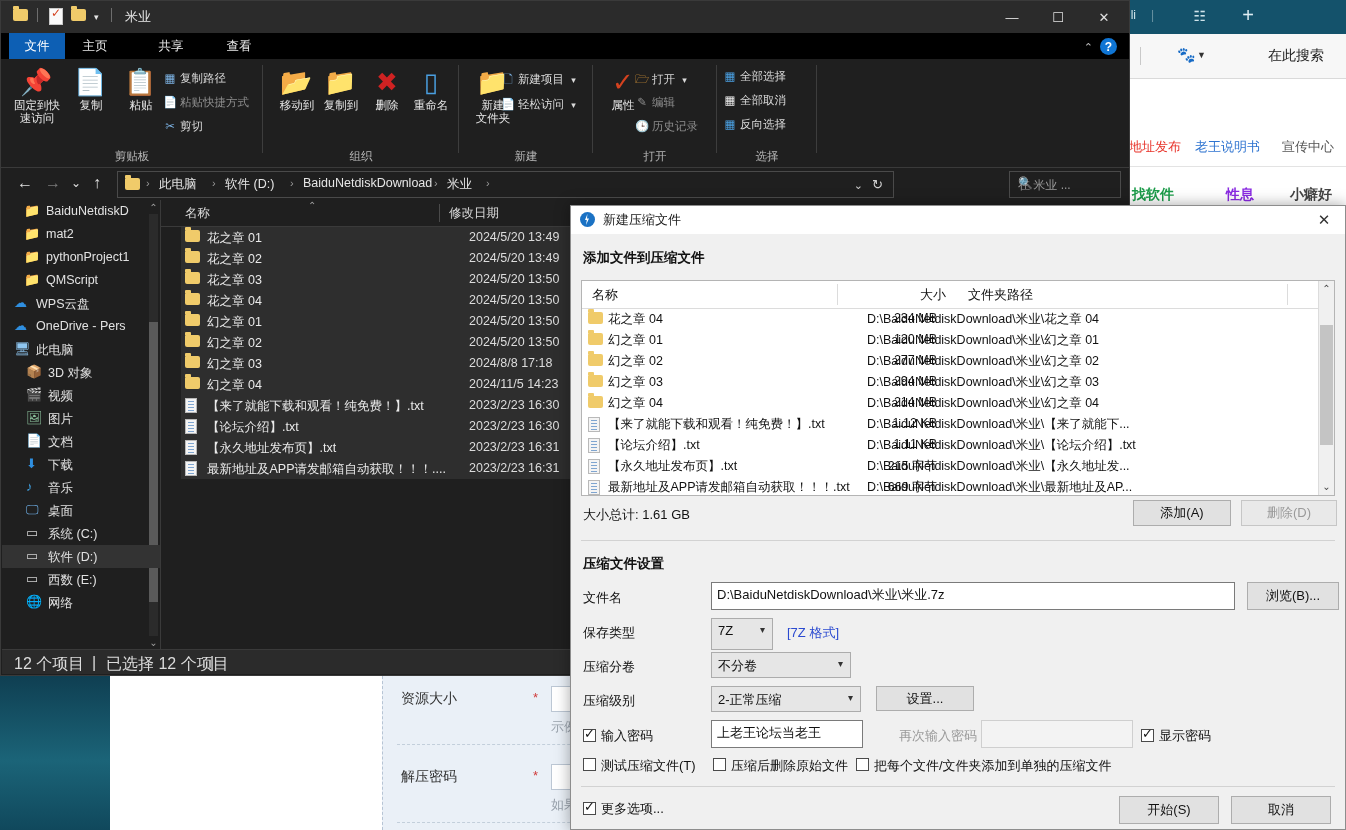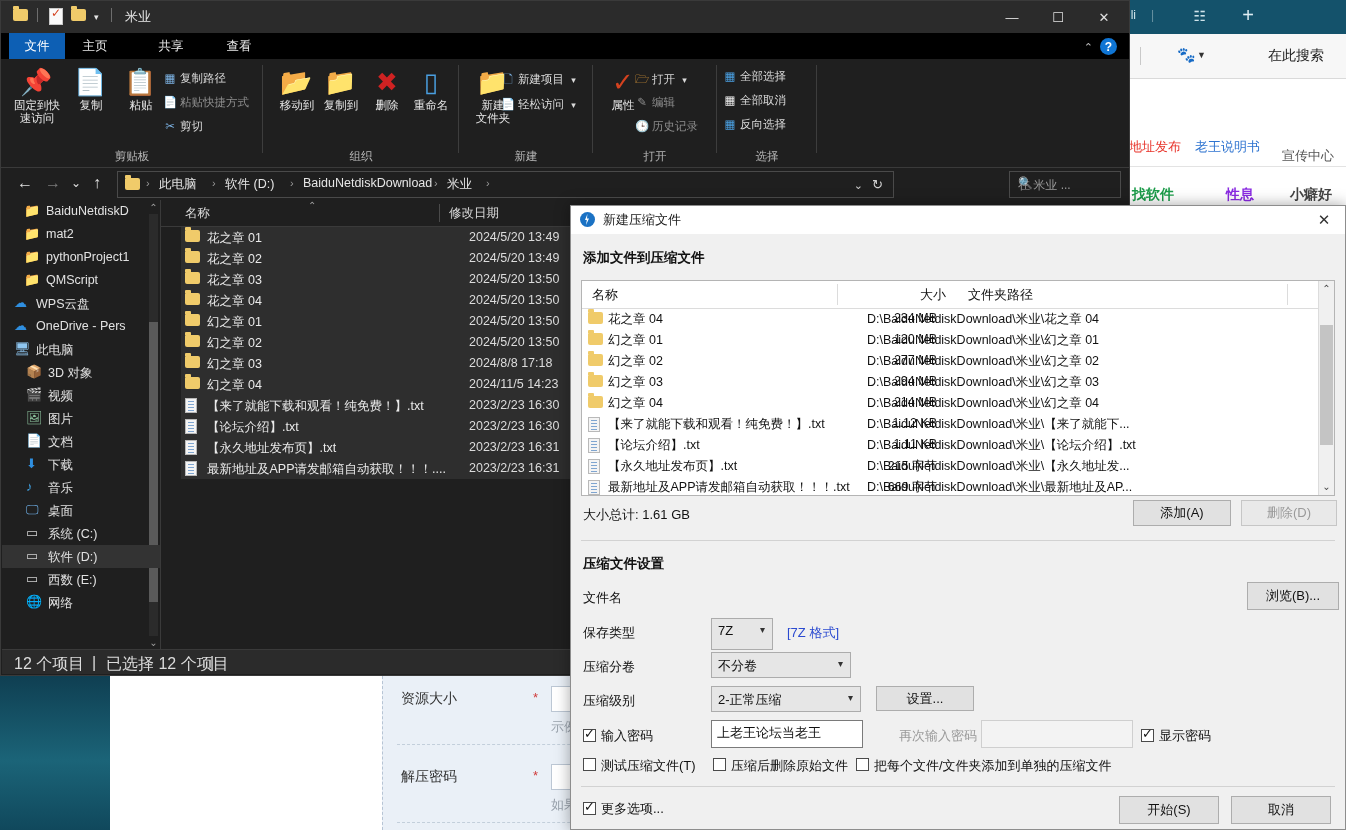--- a/index.html
+++ b/index.html
@@ -20,21 +20,21 @@
   .br-share{right:262px;}
   .br-star{right:222px;}
   .br-divider{position:absolute;right:205px;top:13px;width:1px;height:18px;background:#c9c9c9;}
   .br-paw{position:absolute;right:150px;top:12px;font-size:15px;color:#2356c6;}
   .br-paw-caret{position:absolute;right:140px;top:16px;font-size:9px;color:#333;}
   .br-search-label{position:absolute;right:22px;top:13px;font-size:14px;color:#222;}
   .br-navrow{position:absolute;left:0;top:130px;right:0;height:36px;border-bottom:1px solid #e3e3e3;}
   .br-nav{position:absolute;top:8px;font-size:13px;white-space:nowrap;padding-left:29px;}
   .br-nav.red{color:#e8342b;right:165px;}
   .br-nav.blue{color:#2f74d0;right:86px;}
-  .br-nav.gray{color:#555;right:12px;margin-top:9px;}
+  .br-nav.gray{color:#555;right:12px;}
   .br-navrow2{position:absolute;left:0;top:180px;right:0;height:34px;}
   .br-nav2{position:absolute;top:6px;font-size:14px;font-weight:bold;white-space:nowrap;}
   .br-nav2.green{color:#1c9c4a;right:172px;}
   .br-nav2.purple{color:#8a2be2;right:92px;}
   .br-nav2.dark{color:#444;right:14px;}
   
   .form-panel{position:absolute;left:110px;top:676px;right:0;bottom:0;background:#ffffff;}
   .form-inner{position:absolute;left:272px;top:0;right:0;bottom:0;background:#eaf0f7;border-left:1px dashed #b6c4d4;}
   .fm-row{position:absolute;left:0;right:0;}
   .fm-label{position:absolute;font-size:14px;color:#333;}
@@ -642,20 +642,21 @@
   </div>
 
   <div class="dlg-total">大小总计: 1.61 GB</div>
   <div class="btn" style="left:562px;top:294px;width:98px;height:26px;">添加(A)</div>
   <div class="btn dis" style="left:670px;top:294px;width:96px;height:26px;">删除(D)</div>
 
   <div class="hr" style="top:334px;"></div>
   <div class="dlg-section" style="left:12px;top:349px;">压缩文件设置</div>
 
   <div class="flabel" style="left:12px;top:383px;">文件名</div>
+  <div class="finput" style="left:140px;top:376px;width:524px;height:28px;">D:\BaiduNetdiskDownload\米业\米业.7z</div>
   <div class="btn" style="left:676px;top:376px;width:92px;height:28px;">浏览(B)...</div>
 
   <div class="flabel" style="left:12px;top:418px;">保存类型</div>
   <div class="fselect" style="left:140px;top:412px;width:62px;height:32px;">
     <span class="sv">7Z</span>
     <span class="sc">▾</span>
   </div>
   <div class="link" style="left:216px;top:418px;">[7Z 格式]</div>
 
   <div class="flabel" style="left:12px;top:452px;">压缩分卷</div>

